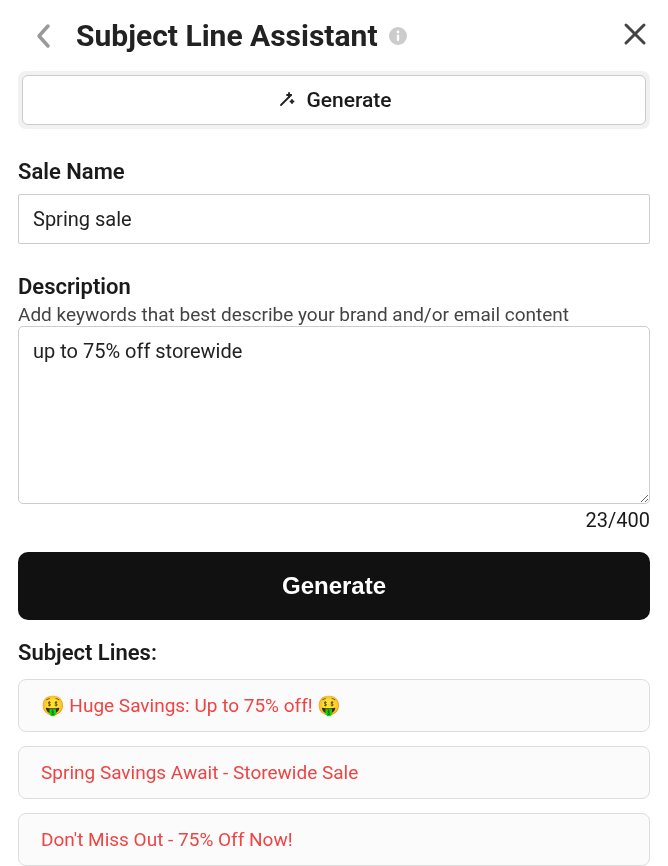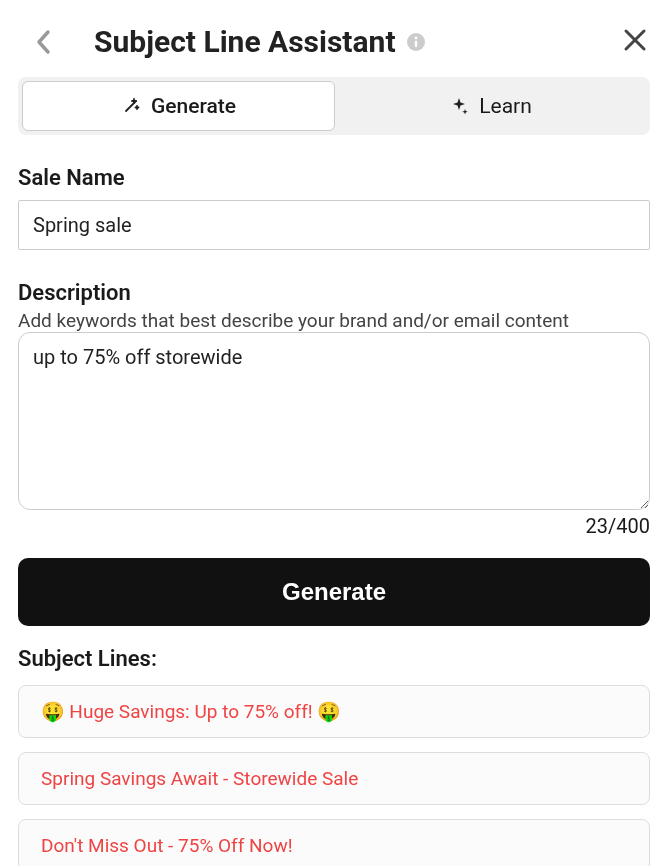--- a/index.html
+++ b/index.html
@@ -5,22 +5,22 @@
     * { box-sizing: border-box; margin: 0; padding: 0; }
     body {
       font-family: -apple-system, BlinkMacSystemFont, "Segoe UI", Roboto, sans-serif;
       background: #fff;
       width: 668px;
       color: #1a1a1a;
     }
     .header {
       display: flex;
       align-items: center;
-      padding: 24px 20px 18px 30px;
-      gap: 36px;
+      padding: 18px 20px 18px 30px;
+      gap: 18px;
     }
     .back-chevron {
       width: 28px;
       height: 28px;
       cursor: pointer;
       display: flex;
       align-items: center;
       justify-content: center;
     }
     .title {
@@ -92,21 +92,21 @@
       border: 1px solid #ccc;
       border-radius: 2px;
       padding: 12px 14px;
       font-size: 20px;
       color: #222;
       font-family: inherit;
     }
     .textarea {
       width: 100%;
       border: 1px solid #ccc;
-      border-radius: 12px;
+      border-radius: 5px;
       padding: 12px 14px;
       font-size: 20px;
       color: #222;
       font-family: inherit;
       min-height: 178px;
       resize: vertical;
     }
     .counter {
       text-align: right;
       font-size: 20px;
@@ -172,27 +172,20 @@
   <div class="tab active">
     <svg class="tab-icon" viewBox="0 0 20 20" fill="none" stroke="#222" stroke-width="1.8" stroke-linecap="round">
         <line x1="5" y1="15" x2="15" y2="5"></line>
         <line x1="13" y1="3" x2="13" y2="7"></line>
         <line x1="11" y1="5" x2="15" y2="5"></line>
         <line x1="16" y1="10" x2="16" y2="13"></line>
         <line x1="14.5" y1="11.5" x2="17.5" y2="11.5"></line>
       </svg>
     <span>Generate</span>
   </div>
-  <div class="tab">
-    <svg class="tab-icon" viewBox="0 0 20 20" fill="#222">
-        <path d="M10 2l1.5 4.5L16 8l-4.5 1.5L10 14l-1.5-4.5L4 8l4.5-1.5z"></path>
-        <path d="M16 13l.7 2 2 .7-2 .7-.7 2-.7-2-2-.7 2-.7z"></path>
-      </svg>
-    <span>Learn</span>
-  </div>
 </div>
 
 <div class="container">
   <div class="label">Sale Name</div>
   <input type="text" class="text-input" value="Spring sale" style="">
 
   <div class="spacer"></div>
 
   <div class="label">Description</div>
   <div class="sub-label">Add keywords that best describe your brand and/or email content</div>

